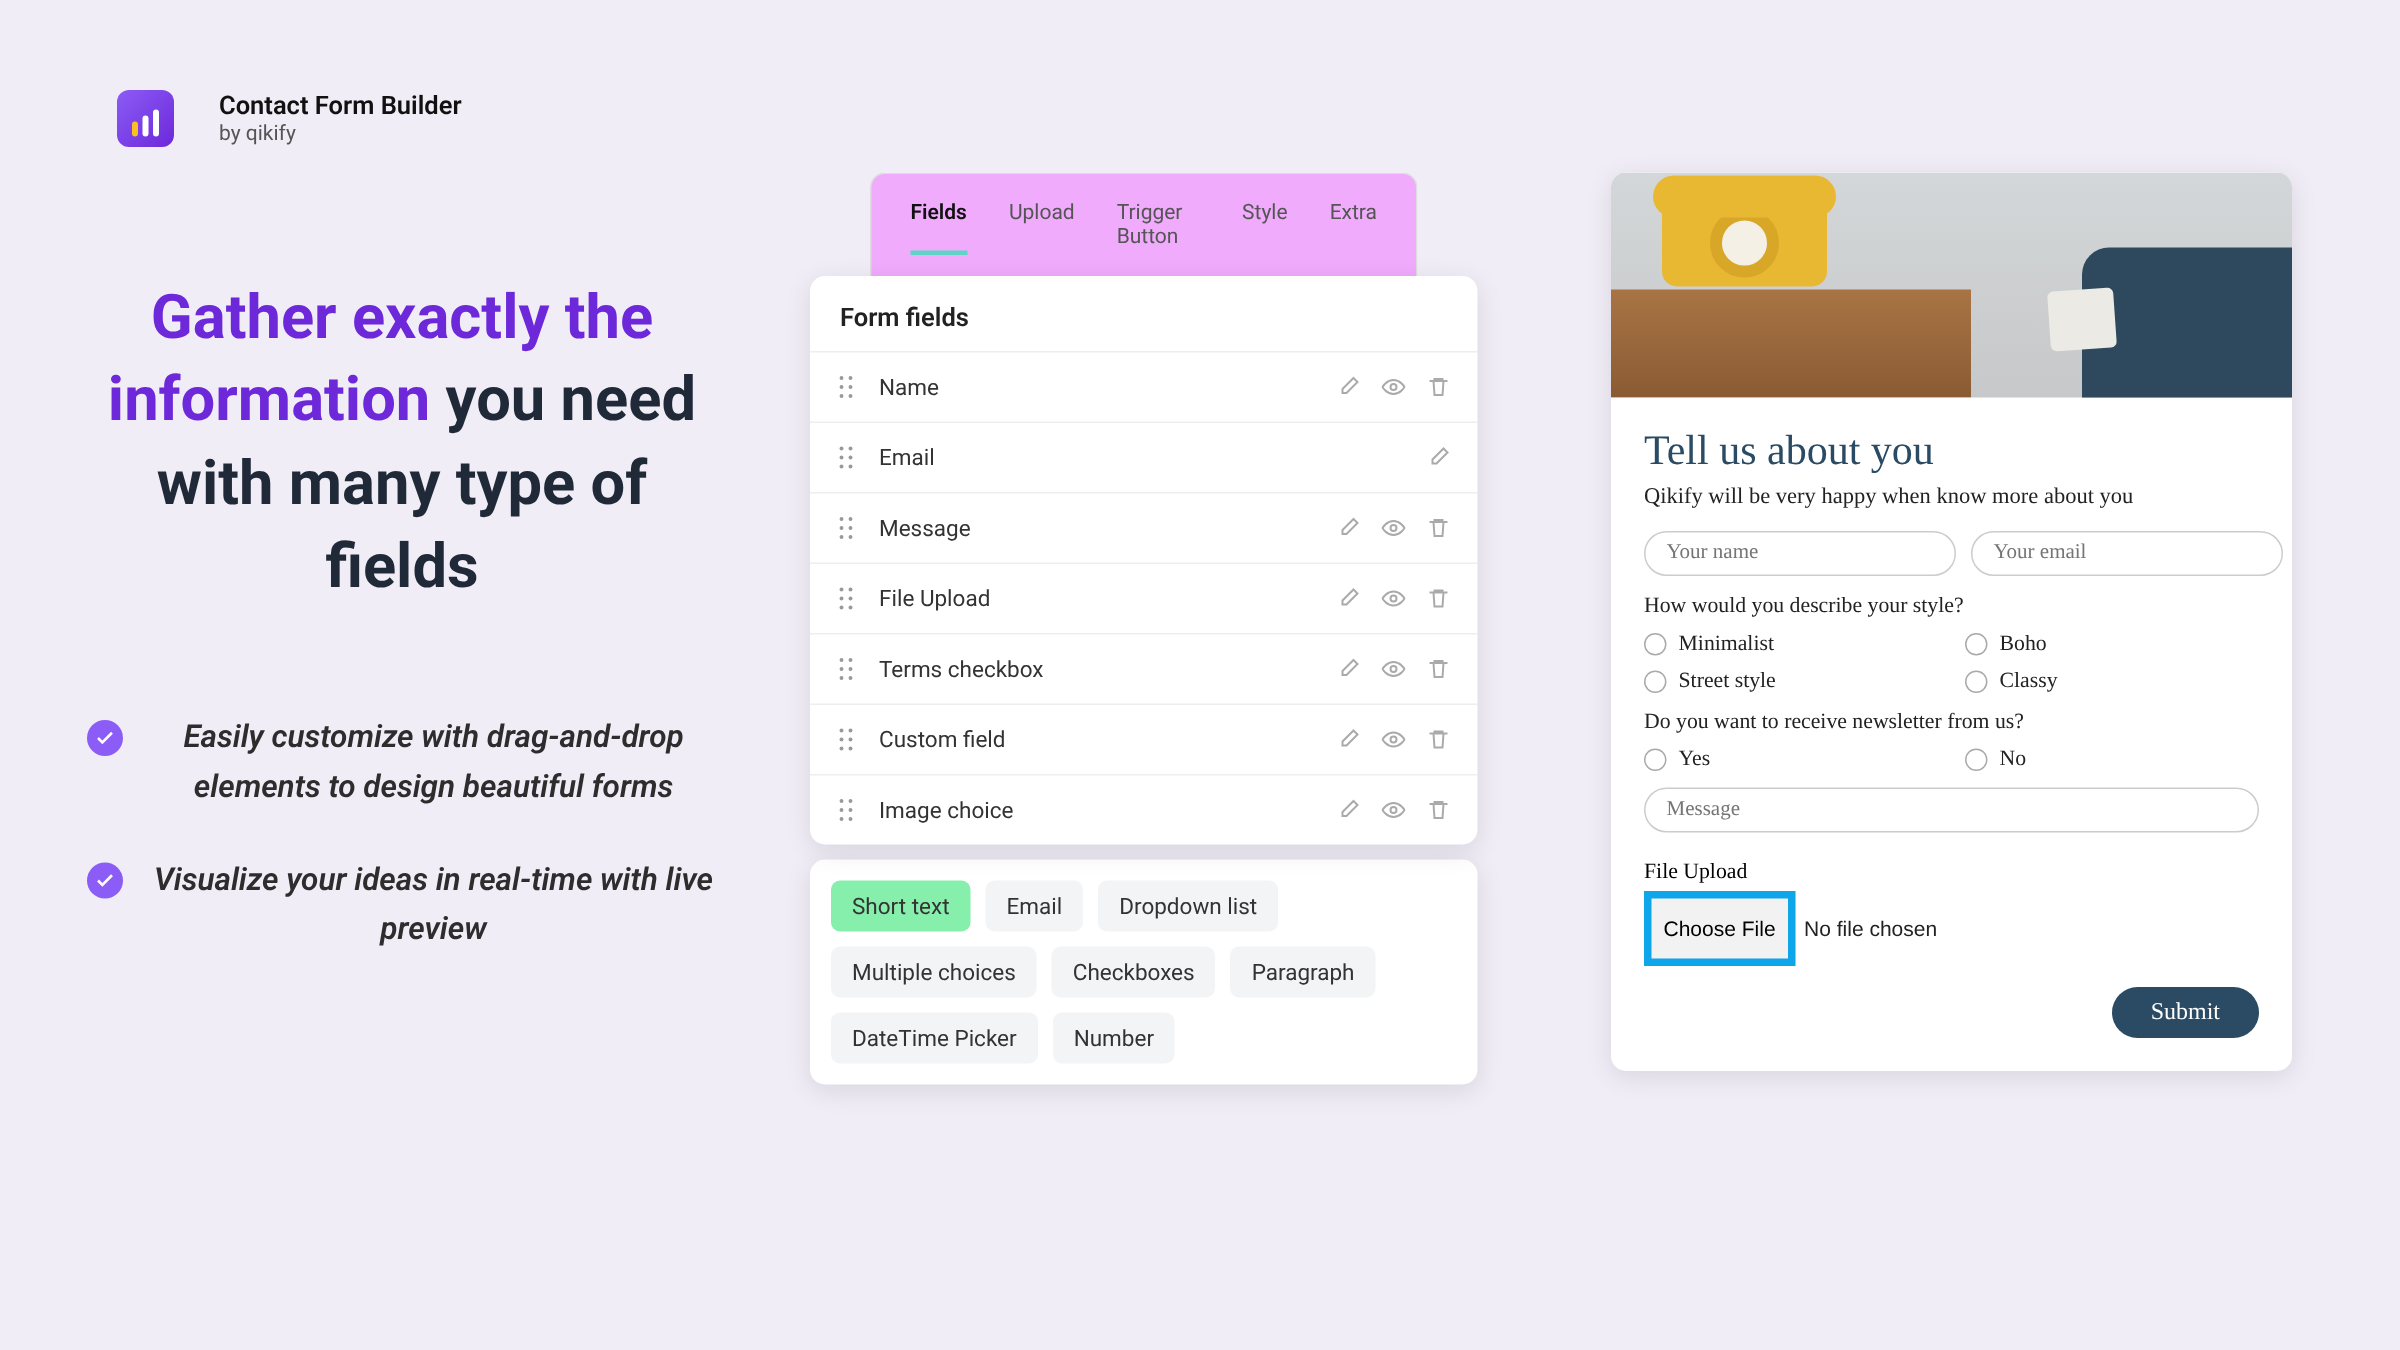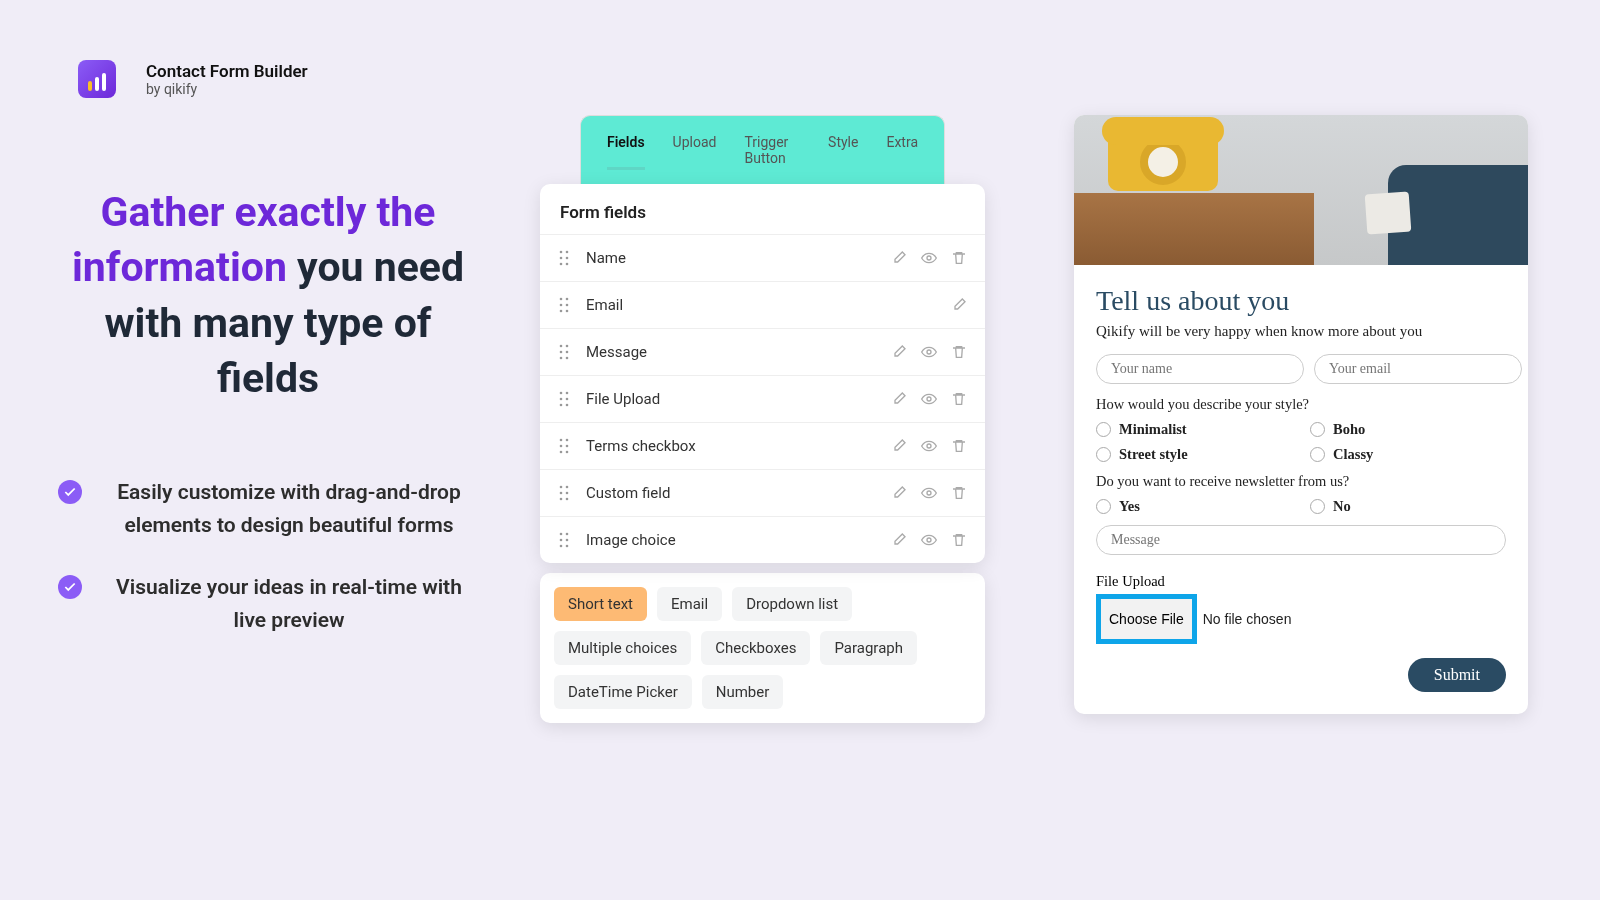--- a/index.html
+++ b/index.html
@@ -14,58 +14,58 @@
 .app-name { font-weight: 600; font-size: 17px; color: #111; }
 .app-by { font-size: 14px; color: #555; }
 
 .hero { position: absolute; left: 58px; top: 185px; width: 420px; text-align: center; }
 .hero h1 { font-size: 41px; line-height: 1.35; font-weight: 700; color: #1f2937; }
 .hero h1 .em { color: #6d28d9; }
 .bullets { margin-top: 70px; }
 .bullet { display: flex; gap: 18px; margin-bottom: 30px; }
 .check { flex-shrink:0; width: 24px; height: 24px; border-radius: 50%; background: #8b5cf6; display:flex; align-items:center; justify-content:center; margin-top:4px;}
 .check svg { width: 14px; height: 14px; stroke:#fff; stroke-width:3; fill:none; }
-.bullet-text { font-size: 21px; line-height:1.55; font-weight:600; color:#2d2d2d; }
+.bullet-text { font-size: 21px; line-height:1.55; font-weight:600; color:#2d2d2d;font-style:italic; }
 
 .builder { position: absolute; left: 540px; top: 115px; width: 445px; }
-.tabs-bar { background:#5eead4; border:1px solid #ddd; border-bottom:none; border-radius:10px 10px 0 0; padding: 18px 26px 44px; margin: 0 40px; display:flex; gap:28px; font-size:14px; color:#555; }
+.tabs-bar { background:#f0abfc; border:1px solid #ddd; border-bottom:none; border-radius:10px 10px 0 0; padding: 18px 26px 44px; margin: 0 40px; display:flex; gap:28px; font-size:14px; color:#555; }
 .tab { cursor:pointer; padding-bottom:4px; }
 .tab.active { color:#111; font-weight:600; border-bottom:3px solid #5fd6c5; }
 
 .fields-card { background:#fff; border-radius:10px; box-shadow: 0 4px 18px rgba(0,0,0,0.1); margin-top:-30px; position:relative; }
 .fields-head { font-weight:600; font-size:17px; padding:18px 20px 12px; color:#222; }
 .field-row { display:flex; align-items:center; padding:14px 18px; border-top:1px solid #eee; font-size:15px; color:#333; }
 .drag-handle { color:#999; margin-right:16px; cursor:grab; display:inline-flex; }
 .drag-handle svg { width:12px; height:16px; }
 .field-label { flex:1; }
 .row-icons { display:flex; gap:14px; color:#aaa; }
 .row-icons span { cursor:pointer; display:inline-flex; }
 .row-icons svg { width:16px; height:16px; }
 
 .chips { background:#fff; border-radius:10px; box-shadow: 0 4px 18px rgba(0,0,0,0.1); margin-top:10px; padding:14px; display:flex; flex-wrap:wrap; gap:10px; }
 .chip { background:#f3f4f5; border-radius:6px; padding:8px 14px; font-size:15px; color:#333; cursor:pointer; }
-.chip.sel { background:#fdba74; }
+.chip.sel { background:#86efac; }
 
 .preview { position: absolute; right: 72px; top: 115px; width: 454px; background:#fff; border-radius:10px; box-shadow: 0 4px 18px rgba(0,0,0,0.1); overflow:hidden; font-family: Georgia, 'Times New Roman', serif; }
 .preview-img { height:150px; background: linear-gradient(#d4d7d9,#c6c8c9); position:relative; overflow:hidden; }
 .phone { position:absolute; left:34px; top:18px; }
 .phone-body{ width:110px; height:58px; background:#e9b832; border-radius:10px; position:relative;}
 .handset{ position:absolute; top:-16px; left:-6px; width:122px; height:28px; background:#e9b832; border-radius:16px/16px;}
 .dial{ position:absolute; left:32px; top:6px; width:46px; height:46px; background:#f4f0e6; border-radius:50%; border:8px solid #d9a728;}
 .table{ position:absolute; left:0; bottom:0; width:240px; height:72px; background:linear-gradient(#a87445,#8a5b33); }
 .couch{ position:absolute; right:-20px; bottom:-20px; width:160px; height:120px; background:#2e495d; border-radius:18px; }
 .pillow{ position:absolute; right:118px; bottom:32px; width:44px; height:40px; background:#eceae5; border-radius:4px; transform:rotate(-4deg);}
 .preview-body { padding: 20px 22px 22px; }
 .preview-title { font-size:28px; color:#2a4b63; margin-bottom:6px; }
 .preview-sub { font-size:15px; color:#222; margin-bottom:14px; }
 .line { display:flex; gap:10px; margin-bottom:12px; }
 .inp { flex:1; border:1px solid #ccc; border-radius:18px; padding:6px 14px; font-size:14px; font-family:inherit; color:#888; }
 .inp.full { width:100%; }
 .q { font-size:14.5px; color:#222; margin:6px 0 8px; }
-.radio-grid { display:grid; grid-template-columns:1fr 1fr; gap:8px 18px; margin-bottom:10px;font-weight:bold;}
+.radio-grid { display:grid; grid-template-columns:1fr 1fr; gap:8px 18px; margin-bottom:10px;}
 .radio { display:flex; align-items:center; gap:8px; font-size:14.5px; color:#222; }
 .radio .circ { width:15px; height:15px; border:1.5px solid #aaa; border-radius:50%; flex-shrink:0; }
 .file-lbl { font-size:14.5px; margin:8px 0 4px; }
 .file-row { display:flex; align-items:center; gap:6px; font-size:14px; font-family: -apple-system, sans-serif; }
 .choose-btn { border:5px solid #0ea5e9; background:#f2f2f2; padding:12px 8px; font-size:14px; }
 .no-file { color:#222; }
 .submit { float:right; margin-top:14px; background:#2a4b63; color:#fff; border:none; border-radius:20px; padding:8px 26px; font-size:16px; font-family:inherit; cursor:pointer; }
 </style>
 </head>
 <body>

